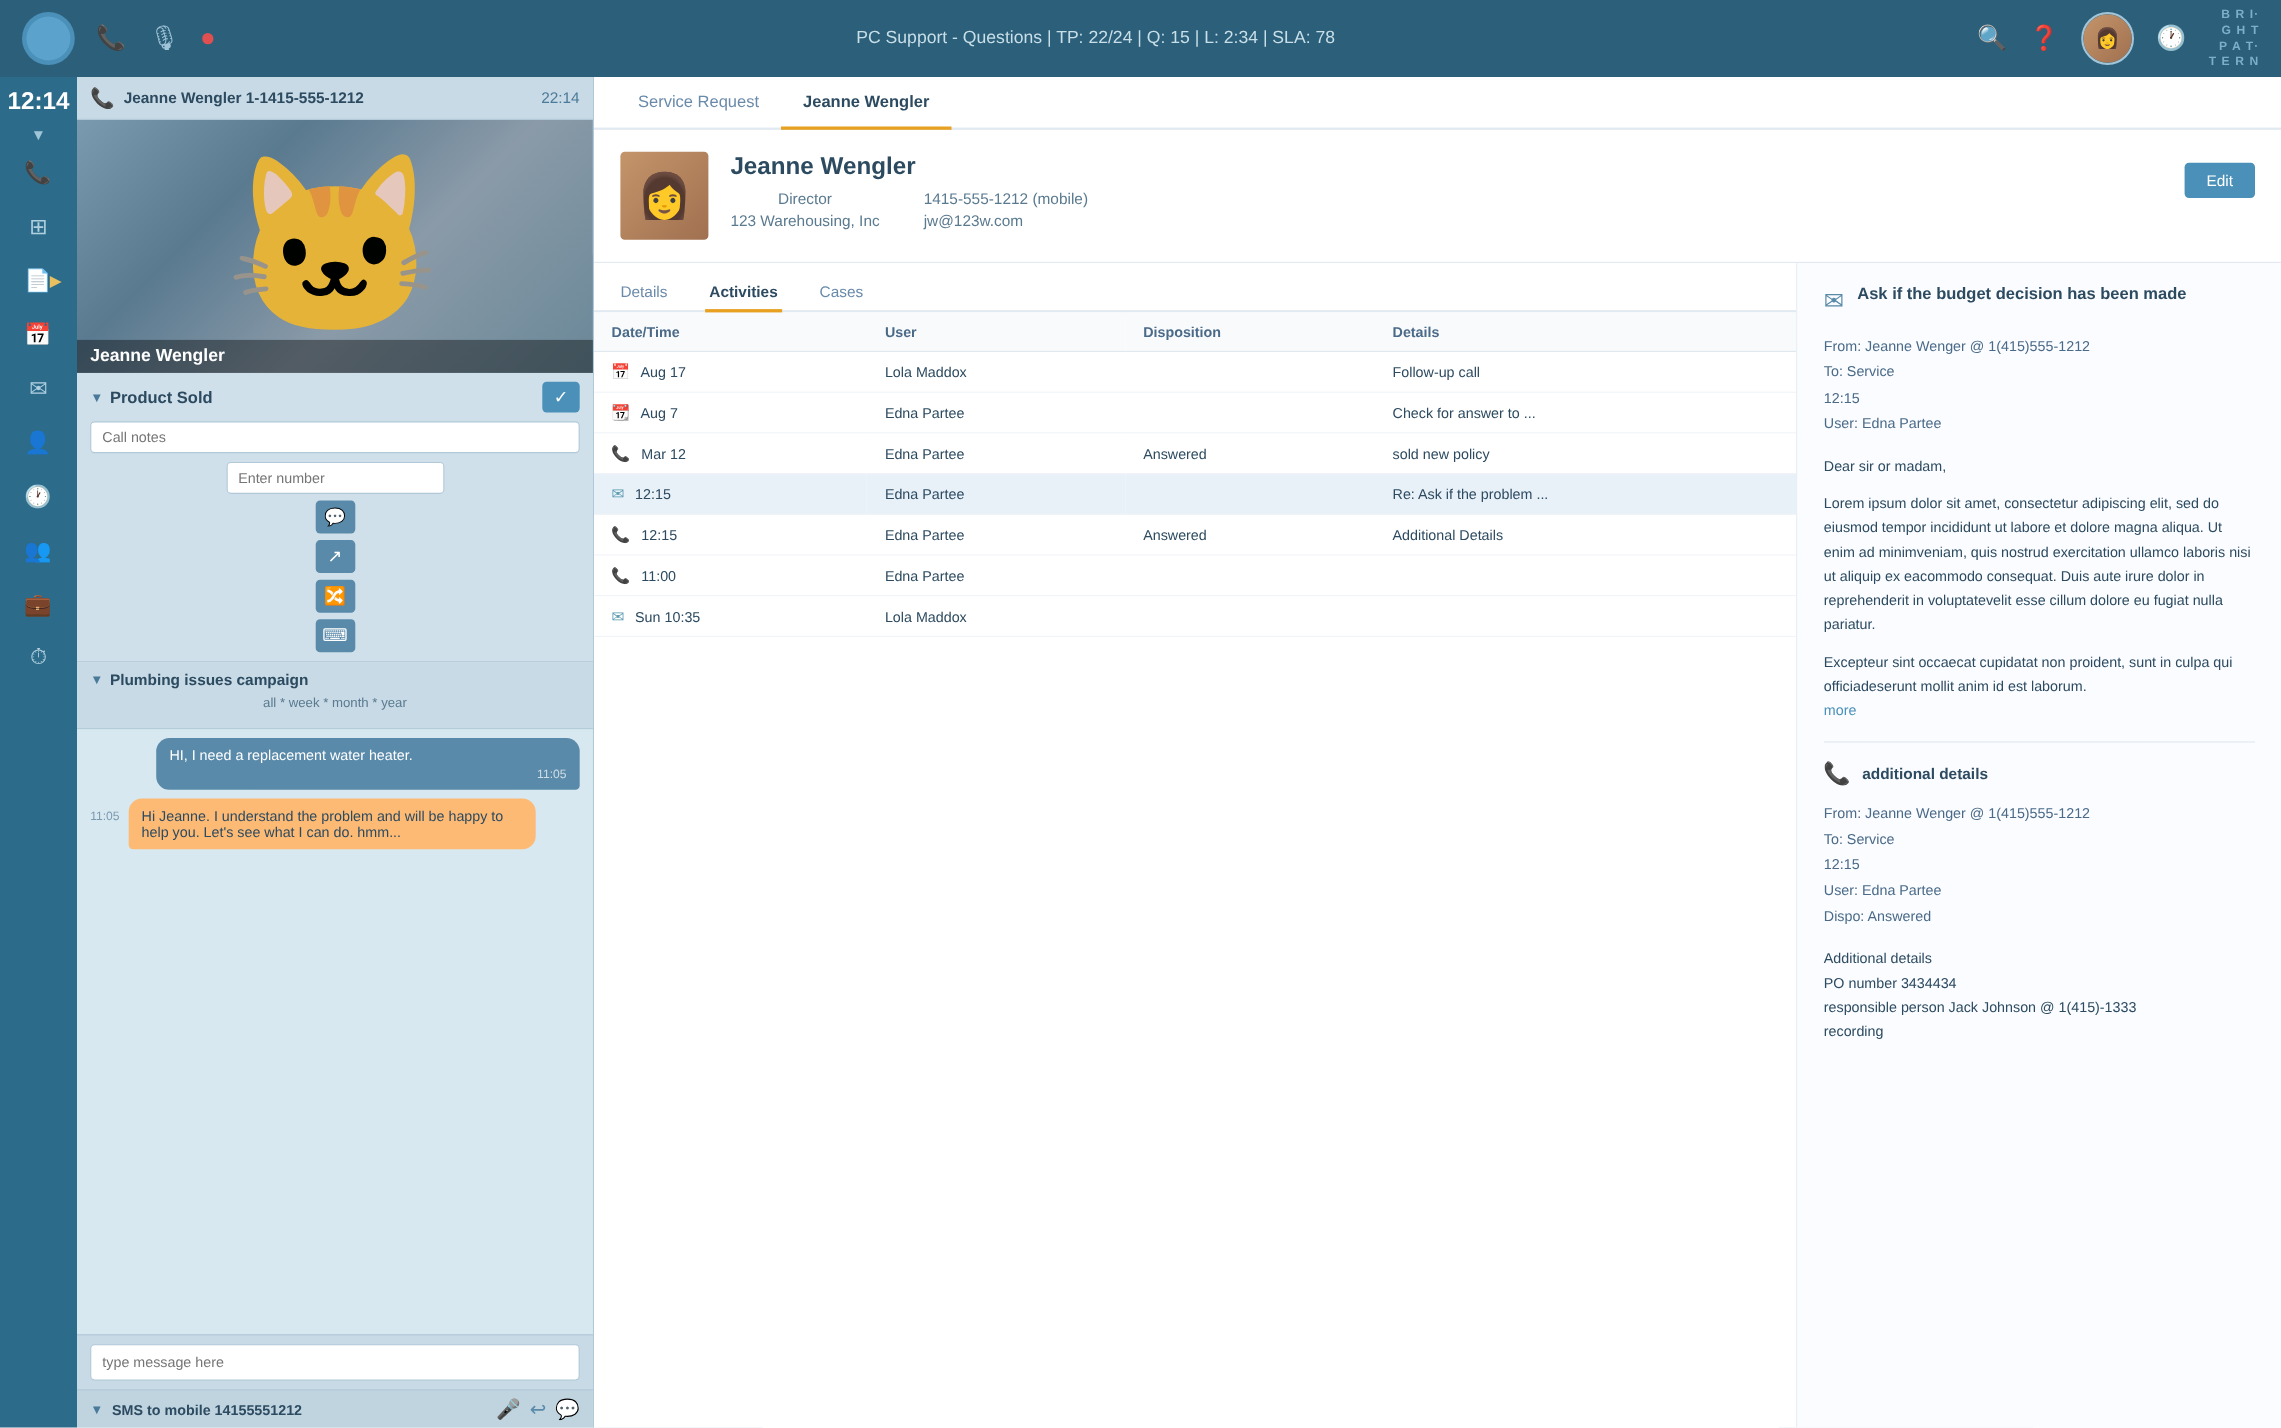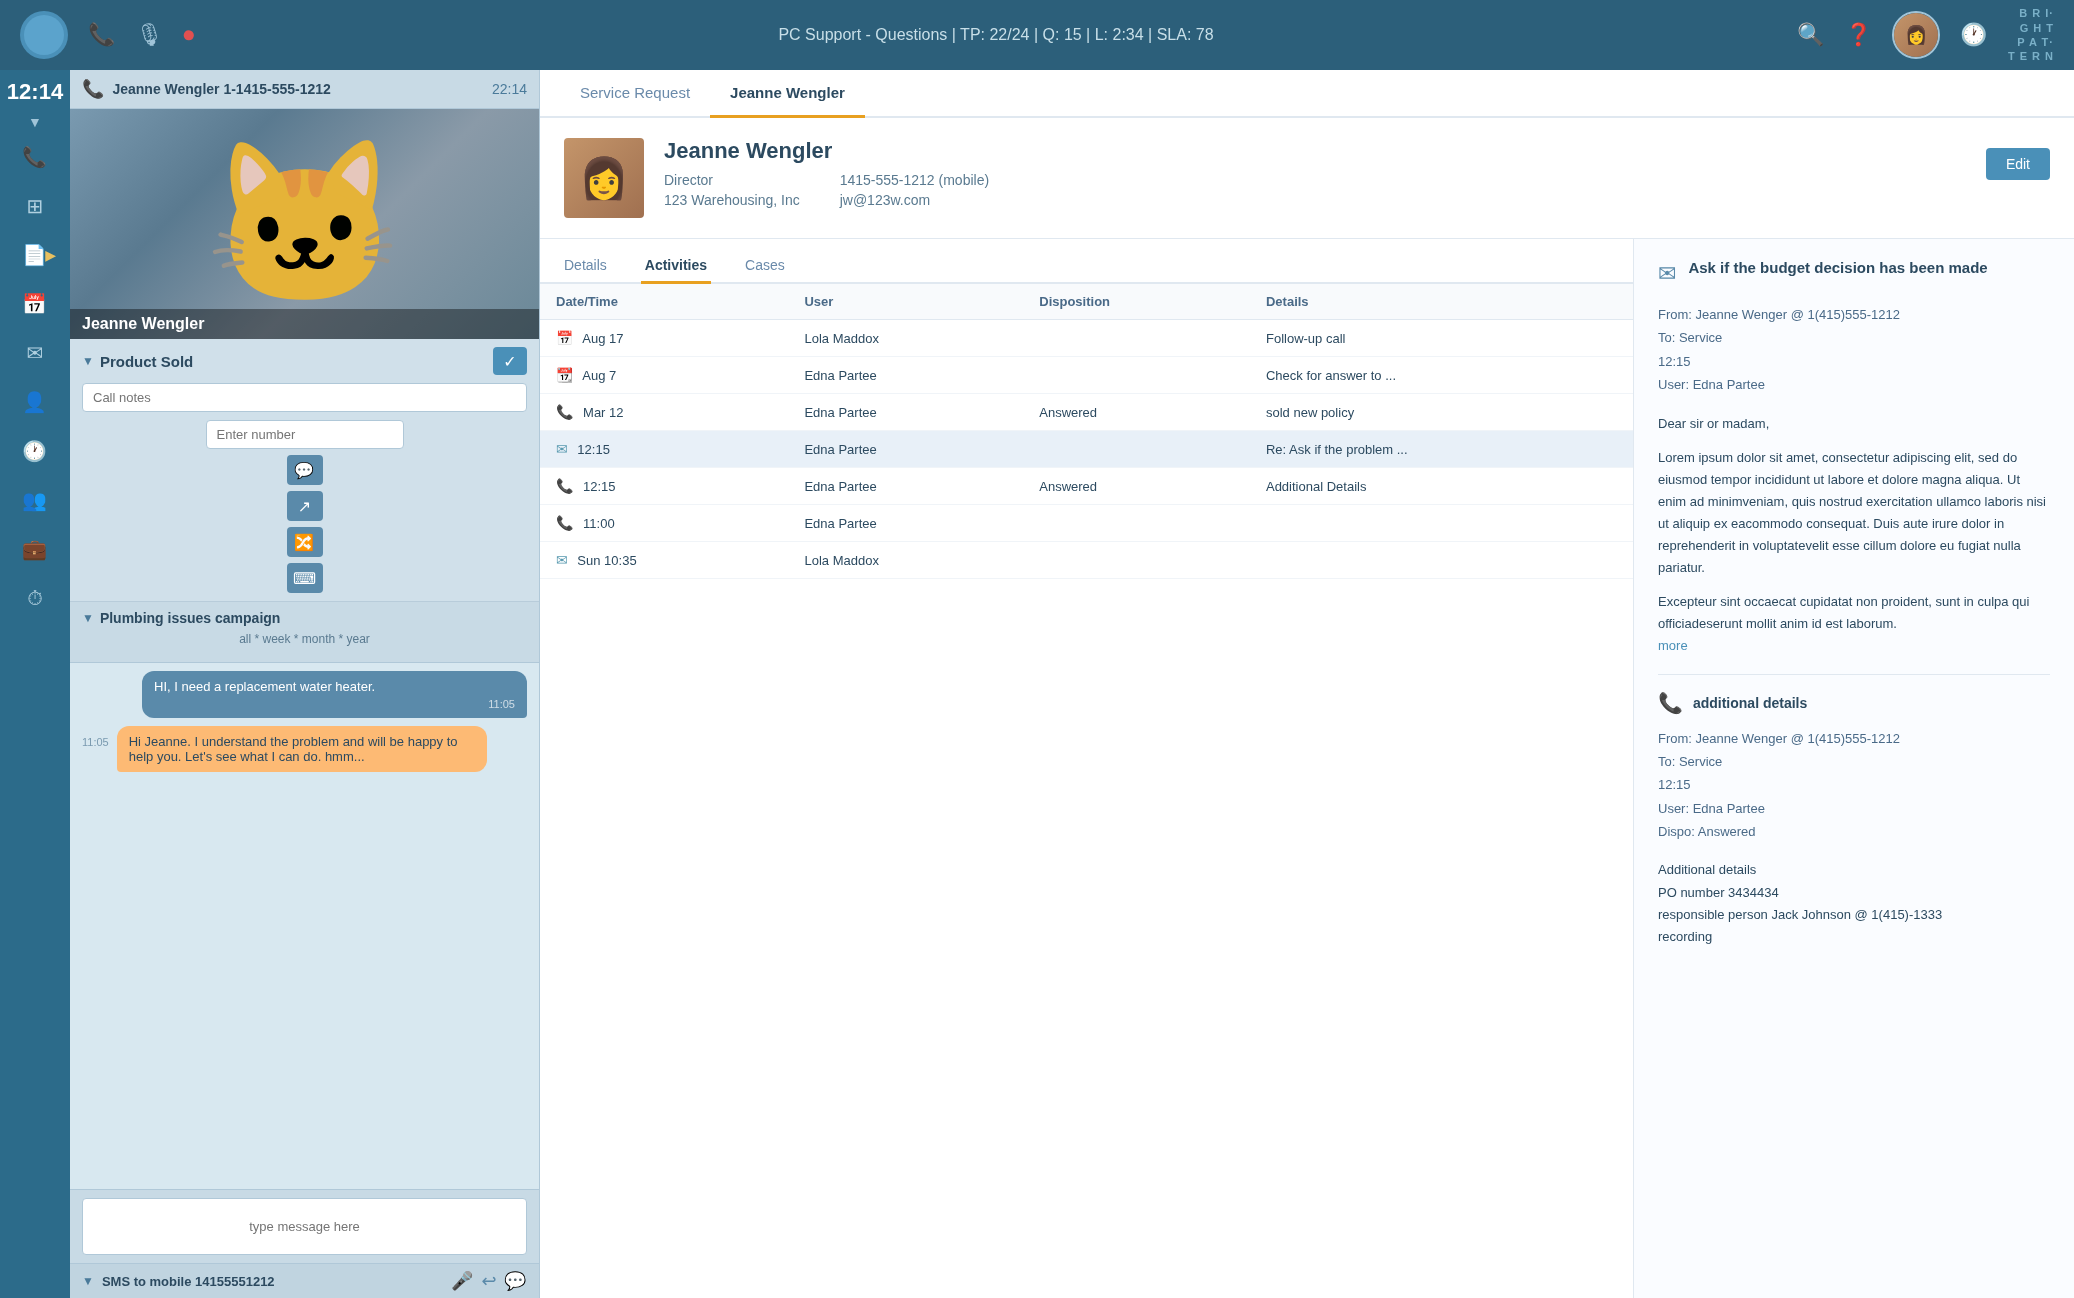--- a/index.html
+++ b/index.html
@@ -56,40 +56,40 @@
 
     
     .chat-area { flex: 1; overflow-y: auto; padding: 8px 12px; background: #d8e8f0; }
     .chat-msg-right { background: #5a8aaa; color: white; border-radius: 12px 12px 4px 12px; padding: 8px 12px; margin-bottom: 8px; margin-left: 60px; position: relative; }
     .chat-msg-right-time { text-align: right; font-size: 11px; color: rgba(255,255,255,0.7); margin-top: 4px; }
     .chat-msg-left { background: #fdba74; color: #2c4a60; border-radius: 12px 12px 12px 4px; padding: 8px 12px; margin-bottom: 8px; margin-right: 40px; }
     .chat-msg-left-meta { font-size: 11px; color: #7a9ab0; margin-bottom: 4px; }
 
     
     .chat-input-row { padding: 8px 12px; background: #c8dae5; border-top: 1px solid #b0c8d8; }
-    .chat-input { width: 100%; padding: 20px 10px; border: 1px solid #b0c8d8; border-radius: 4px; background: white; font-size: 13px; color: #888; text-align: center; }
+    .chat-input { width: 100%; padding: 8px 10px; border: 1px solid #b0c8d8; border-radius: 4px; background: white; font-size: 13px; color: #888; }
     .sms-row { display: flex; align-items: center; padding: 6px 12px; background: #c0d4e0; border-top: 1px solid #b0c8d8; gap: 8px; }
     .sms-arrow { color: #4a7a9a; font-size: 12px; cursor: pointer; }
     .sms-label { font-size: 13px; color: #2c4a60; font-weight: bold; flex: 1; }
     .sms-icon { color: #5a8aaa; font-size: 18px; cursor: pointer; }
 
     
     .right-panel { flex: 1; background: white; display: flex; flex-direction: column; overflow: hidden; }
     .tabs-row { display: flex; border-bottom: 2px solid #e0e8f0; padding: 0 20px; background: white; flex-shrink: 0; }
     .tab { padding: 14px 20px; cursor: pointer; color: #6a8aaa; font-size: 15px; border-bottom: 3px solid transparent; margin-bottom: -2px; }
     .tab.active { color: #2c4a60; border-bottom: 3px solid #e8a020; font-weight: bold; }
 
     
     .contact-info { display: flex; align-items: flex-start; padding: 20px 24px; border-bottom: 1px solid #e0e8f0; gap: 20px; flex-shrink: 0; }
     .contact-avatar { width: 80px; height: 80px; border-radius: 4px; background: linear-gradient(135deg, #c4956a, #a07050); overflow: hidden; flex-shrink: 0; }
     .contact-avatar-img { width: 100%; height: 100%; display: flex; align-items: center; justify-content: center; font-size: 40px; }
     .contact-details { flex: 1; }
     .contact-full-name { font-size: 22px; font-weight: bold; color: #2c4a60; margin-bottom: 8px; }
     .contact-meta-row { display: flex; gap: 40px; }
-    .contact-meta-left { display: flex; flex-direction: column; gap: 4px; color: #5a7a90; font-size: 14px; }
+    .contact-meta-left { display: flex; flex-direction: column; gap: 4px; color: #5a7a90; font-size: 14px; text-align: center; }
     .contact-meta-right { display: flex; flex-direction: column; gap: 4px; color: #5a7a90; font-size: 14px; }
     .edit-btn { background: #4a90b8; color: white; border: none; border-radius: 4px; padding: 8px 20px; font-size: 14px; cursor: pointer; flex-shrink: 0; align-self: flex-start; margin-top: 10px; }
 
     
     .activities-area { display: flex; flex: 1; overflow: hidden; }
     .activities-left { flex: 1; overflow-y: auto; border-right: 1px solid #e0e8f0; }
     .activities-tabs { display: flex; padding: 10px 20px 0; border-bottom: 2px solid #e0e8f0; gap: 30px; flex-shrink: 0; }
     .act-tab { padding: 8px 4px; cursor: pointer; color: #6a8aaa; font-size: 14px; border-bottom: 3px solid transparent; margin-bottom: -2px; }
     .act-tab.active { color: #2c4a60; border-bottom: 3px solid #e8a020; font-weight: bold; }
     .activities-table { width: 100%; border-collapse: collapse; }

